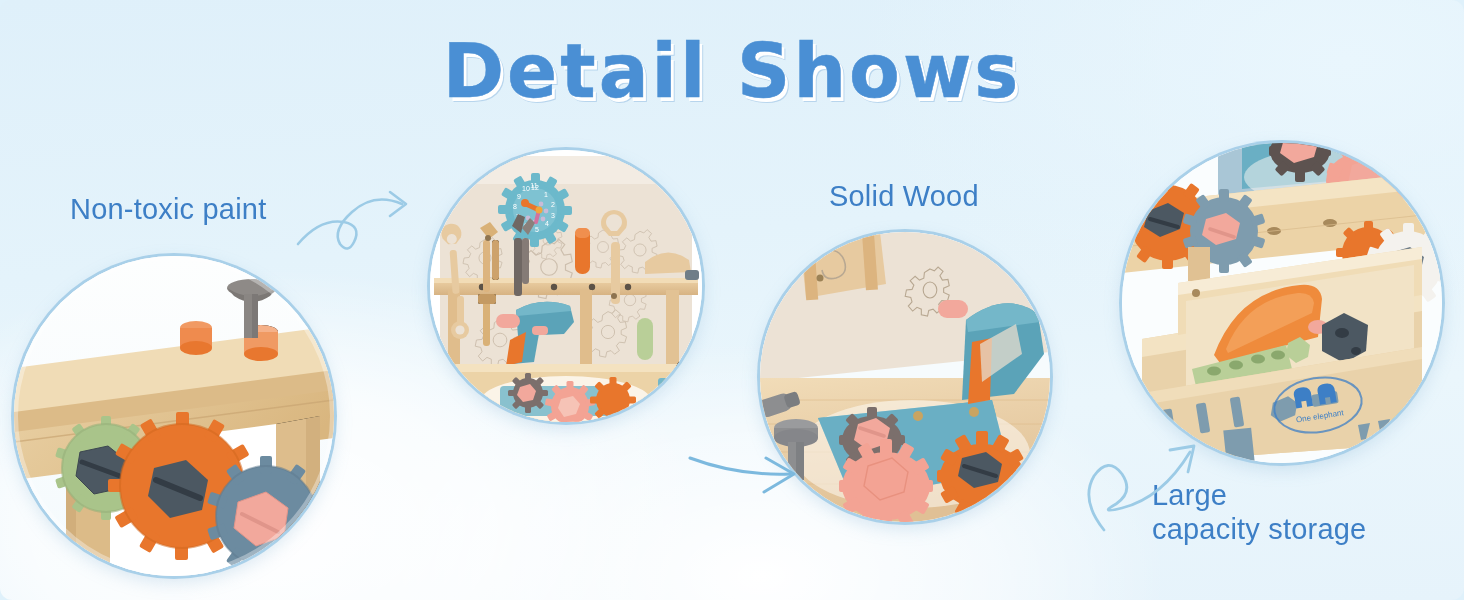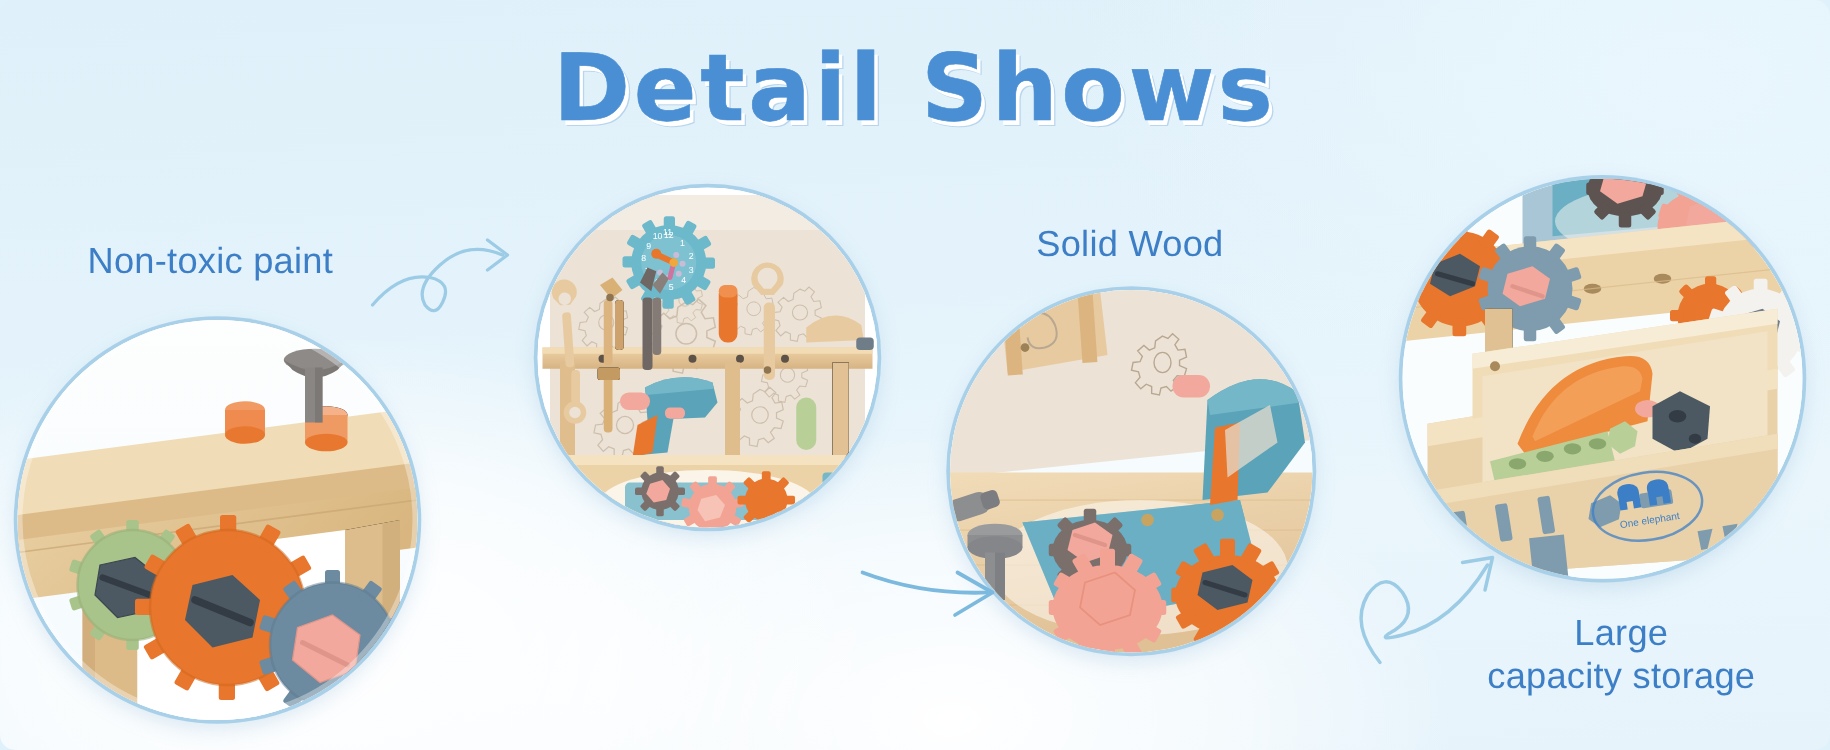--- a/index.html
+++ b/index.html
@@ -55,21 +55,21 @@
     position:absolute;
     color:#3d7fc6;
     font-size:29px;
     line-height:1.18;
     white-space:pre-line;
     letter-spacing:0.2px;
   }
   #label1{left:70px;top:192px;}
   #label2{left:424px;top:476px;}
   #label3{left:792px;top:179px;margin-left:37px;}
-  #label4{left:1152px;top:490px;width:290px;text-align:center;}
+  #label4{left:1152px;top:478px;width:290px;text-align:left;}
 
   
   .arrow{position:absolute;pointer-events:none;}
   #arrow1{left:296px;top:182px;width:136px;height:76px;}
   #arrow2{left:686px;top:436px;width:140px;height:72px;}
   #arrow3{left:1078px;top:426px;width:148px;height:116px;}
 </style>
 </head>
 <body>
 

